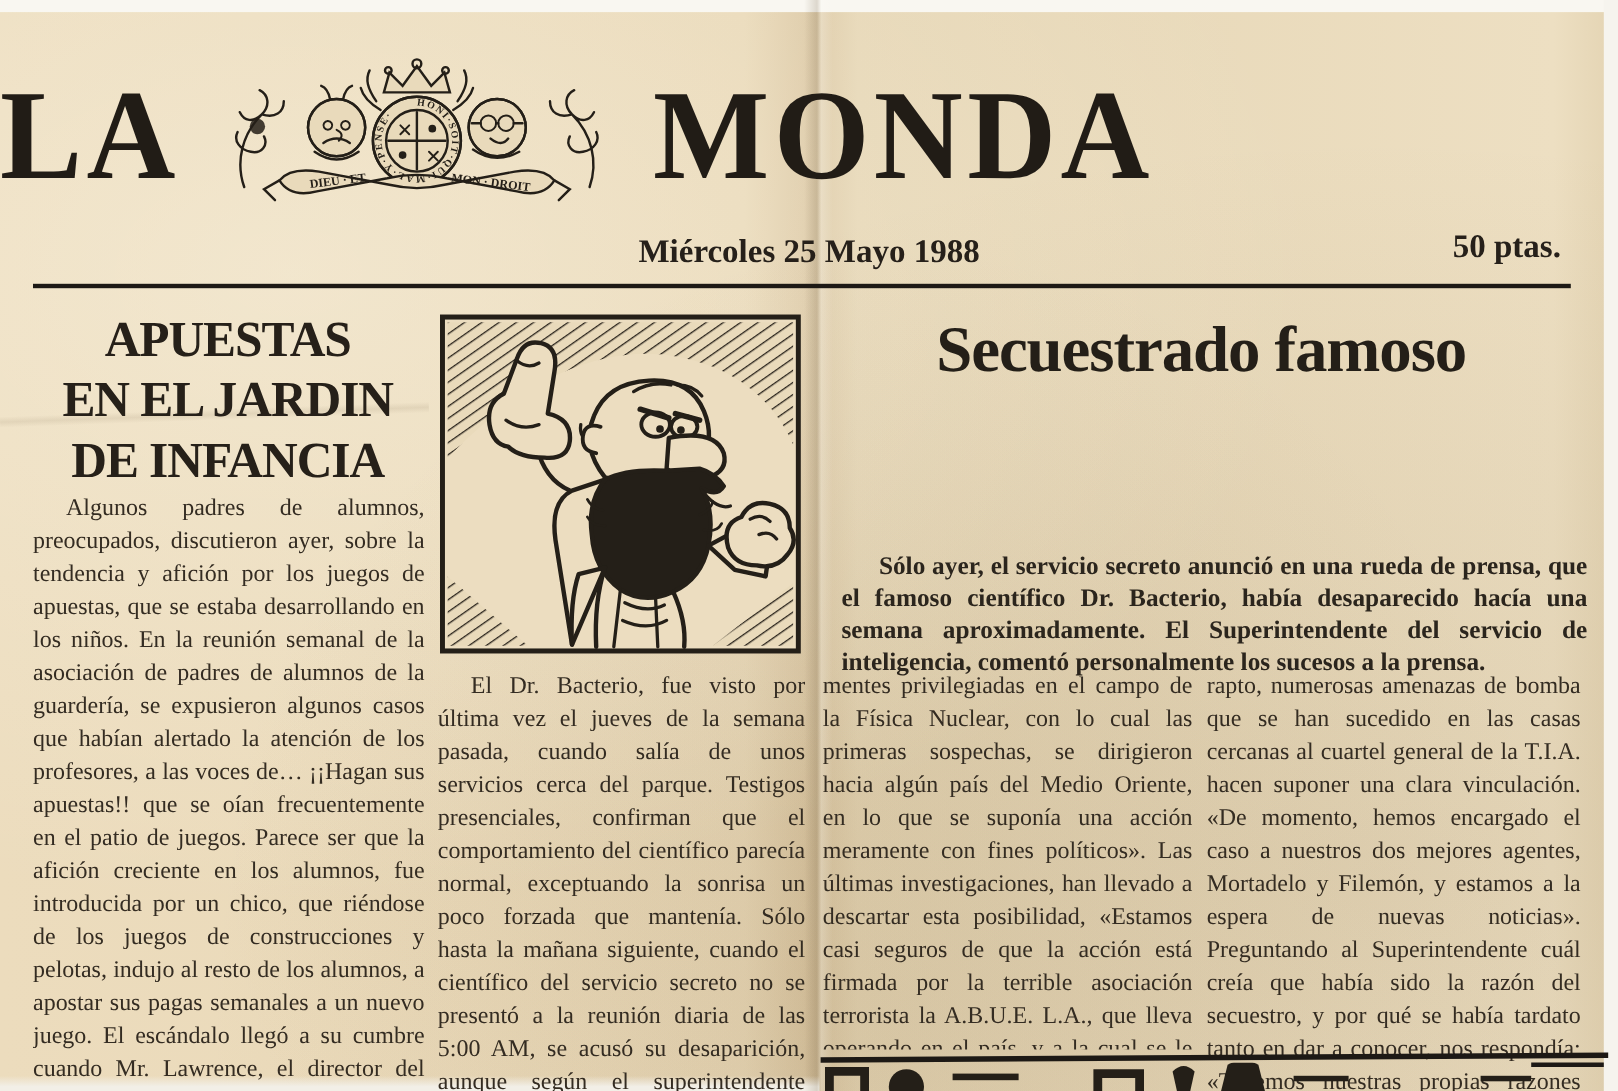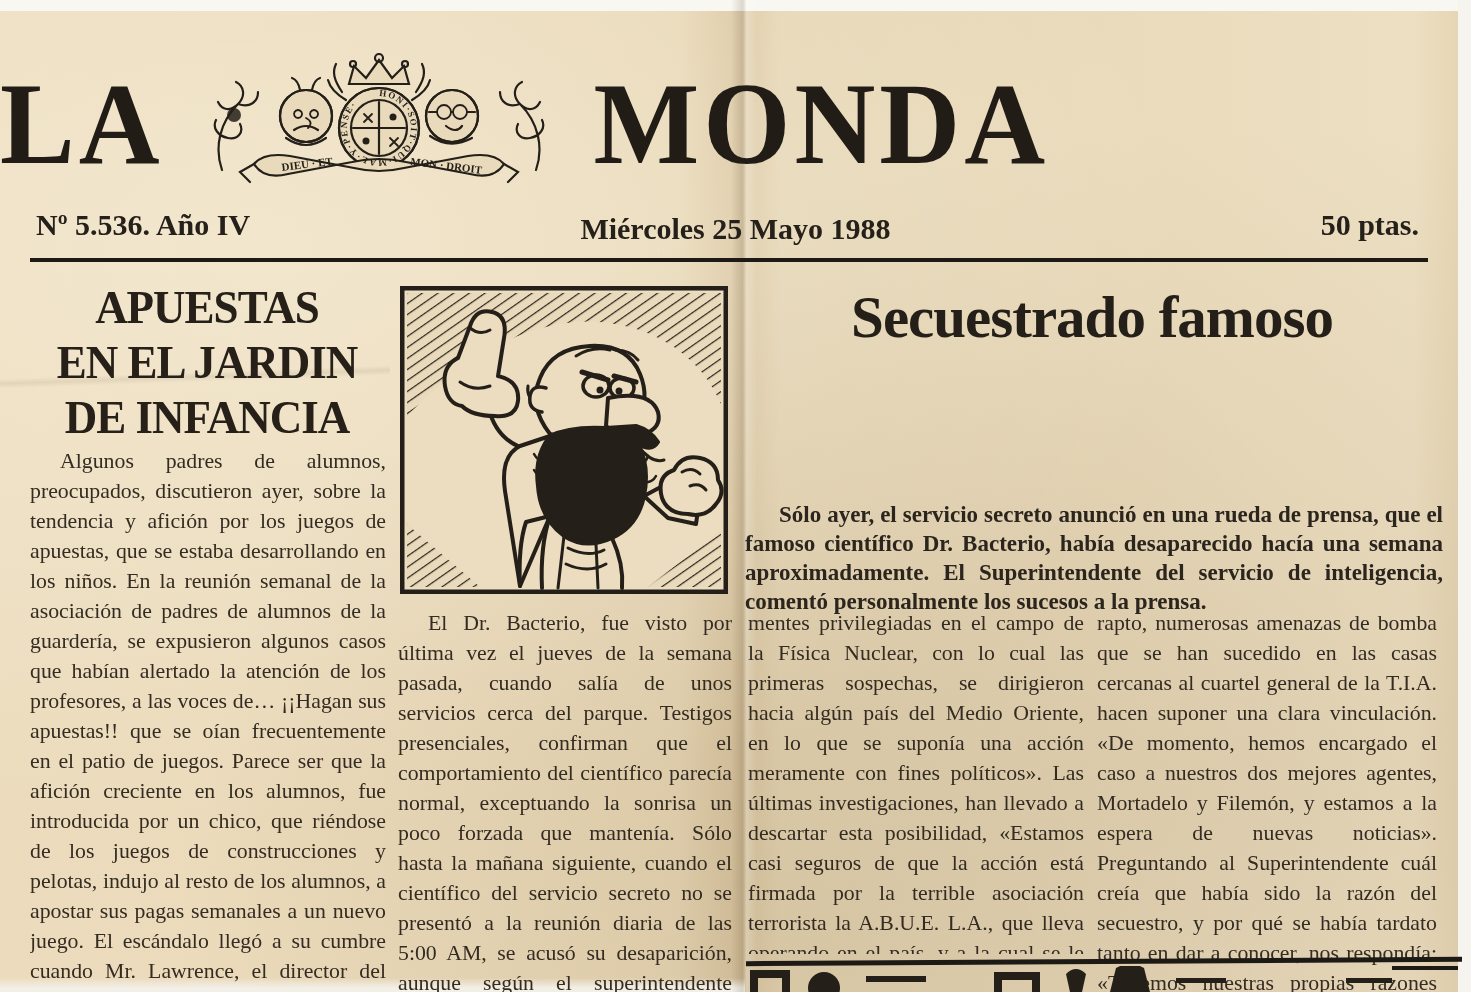--- a/index.html
+++ b/index.html
@@ -35,21 +35,21 @@
   #col1{left:30px;top:446px;width:356px;height:536px;}
   #col2{left:398px;top:608px;width:334px;height:384px;}
   #col3{left:748px;top:608px;width:336px;height:346px;}
   #col4{left:1097px;top:608px;width:340px;height:384px;}
 
   .cartoon-wrap{position:absolute;left:400px;top:286px;width:328px;height:308px;}
   .h-main{position:absolute;left:742px;top:283px;width:700px;text-align:center;
     font-weight:bold;font-size:59px;line-height:68px;letter-spacing:-1px;color:#241f18;}
   .lede{position:absolute;left:745px;top:500px;width:698px;font-weight:bold;font-size:23px;line-height:29px;
     text-align:justify;color:#2b251d;}
-  .lede .ind{text-indent:34px;}
+  .lede .ind{text-indent:34px;padding-left:20px;}
 
   .rule-bottom{position:absolute;left:746px;top:959px;width:716px;height:5px;background:#1d1915;transform:rotate(-0.35deg);}
   .strip-frag{position:absolute;left:746px;top:966px;width:716px;height:26px;overflow:hidden;}
   .barcode{position:absolute;right:4px;top:-16px;width:66px;height:20px;background:#1d1915;
     display:flex;align-items:center;justify-content:space-evenly;}
   svg{display:block;}
 </style>
 </head>
 <body>
 
@@ -112,21 +112,20 @@
         <textPath href="#garterArc">HONI·SOIT·QUI·MAL·Y·PENSE·</textPath>
       </text>
       <text x="88" y="119" font-size="11" font-weight="bold" fill="#241f18" transform="rotate(-7 88 119)">DIEU · ET</text>
       <text x="216" y="113" font-size="11" font-weight="bold" fill="#241f18" transform="rotate(7 216 113)">MON · DROIT</text>
     </svg>
 
     <span class="mast-word">MONDA</span>
   </div>
 
   <div class="dateline">
-    <span class="dl-issue">Nº 5.536. Año IV</span>
     <span class="dl-date">Miércoles 25 Mayo 1988</span>
     <span class="dl-price">50 ptas.</span>
   </div>
   <div class="rule-top"></div>
 
   <div class="h-left">
     <div>APUESTAS</div>
     <div>EN EL JARDIN</div>
     <div>DE INFANCIA</div>
   </div>

